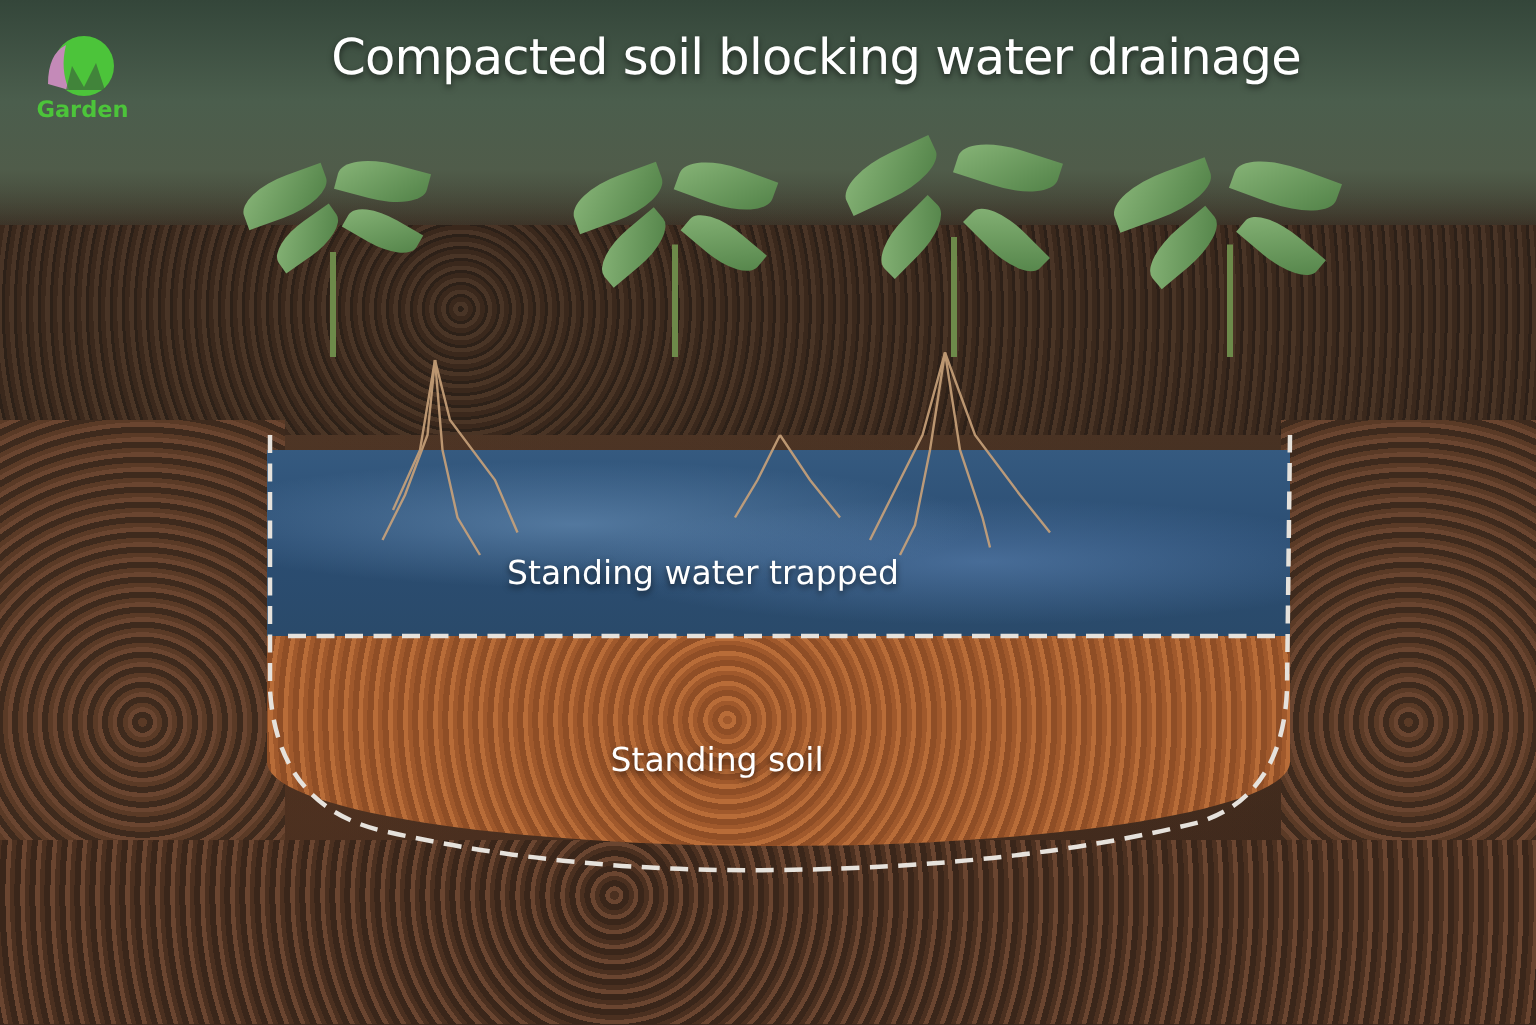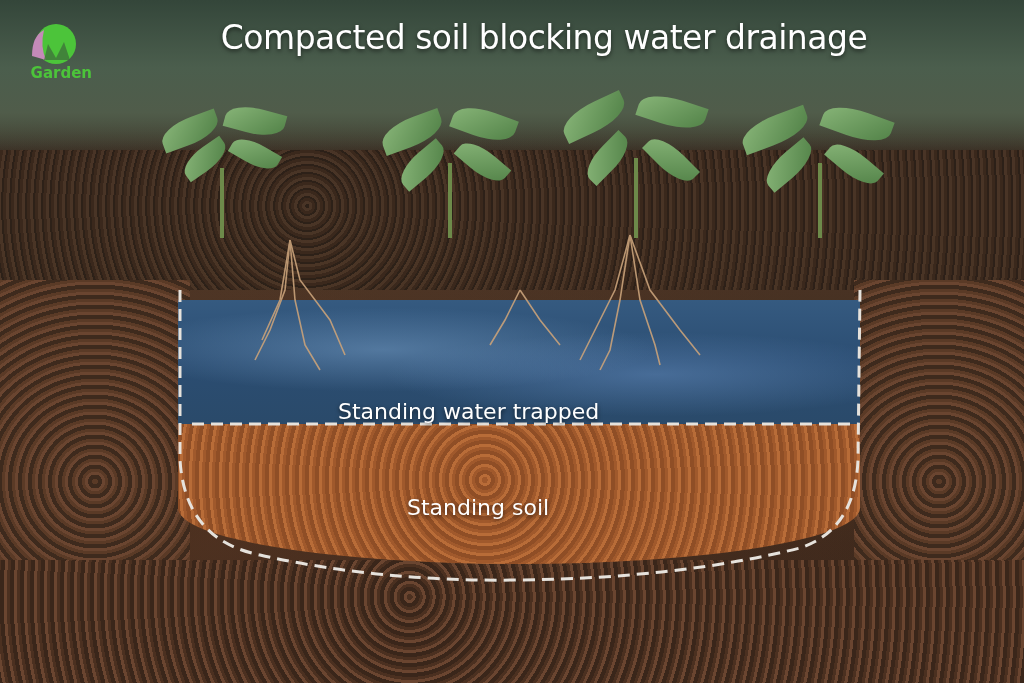--- a/index.html
+++ b/index.html
@@ -34,24 +34,24 @@
     .compacted { position: absolute; left: 178px; top: 424px; width: 682px; height: 140px;
       background:
         repeating-radial-gradient(circle at 45% 40%, #a0592c 0 3px, #b86c38 3px 6px, #8f4e26 6px 10px);
       border-radius: 0 0 50% 50% / 0 0 40% 40%; }
     .outline { position: absolute; left: 0; top: 0; width: 1024px; height: 683px; pointer-events: none; }
     .title { position: absolute; left: 0; top: 18px; width: 1088px; text-align: center;
       font-family: "DejaVu Sans", sans-serif; font-size: 33px; color: #ffffff;
       text-shadow: 0 2px 4px rgba(0,0,0,0.55); letter-spacing: -0.5px; }
     .label { position: absolute; font-family: "DejaVu Sans", sans-serif; color: #ffffff;
       text-shadow: 0 2px 4px rgba(0,0,0,0.6); font-size: 22px; white-space: nowrap; }
-    .label.water-label { left: 338px; top: 370px; margin-top: 29px; }
+    .label.water-label { left: 338px; top: 370px; }
     .label.soil-label { left: 407px; top: 495px; }
     .logo { position: absolute; left: 18px; top: 22px; width: 74px; height: 64px; }
-    .logo-text { position: absolute; left: 0; top: 42px; width: 74px; text-align: right;
+    .logo-text { position: absolute; left: 0; top: 42px; width: 74px; text-align: center;
       font-family: "DejaVu Sans", sans-serif; font-weight: bold; font-size: 15px; color: #4cc43a; }
     .roots { position: absolute; left: 0; top: 0; width: 1024px; height: 683px; pointer-events: none; }
   </style>
 </head>
 <body>
 
 <div class="scene">
   <div class="bg-blur"></div>
   <div class="soil-top"></div>
   <div class="soil-side left"></div>

